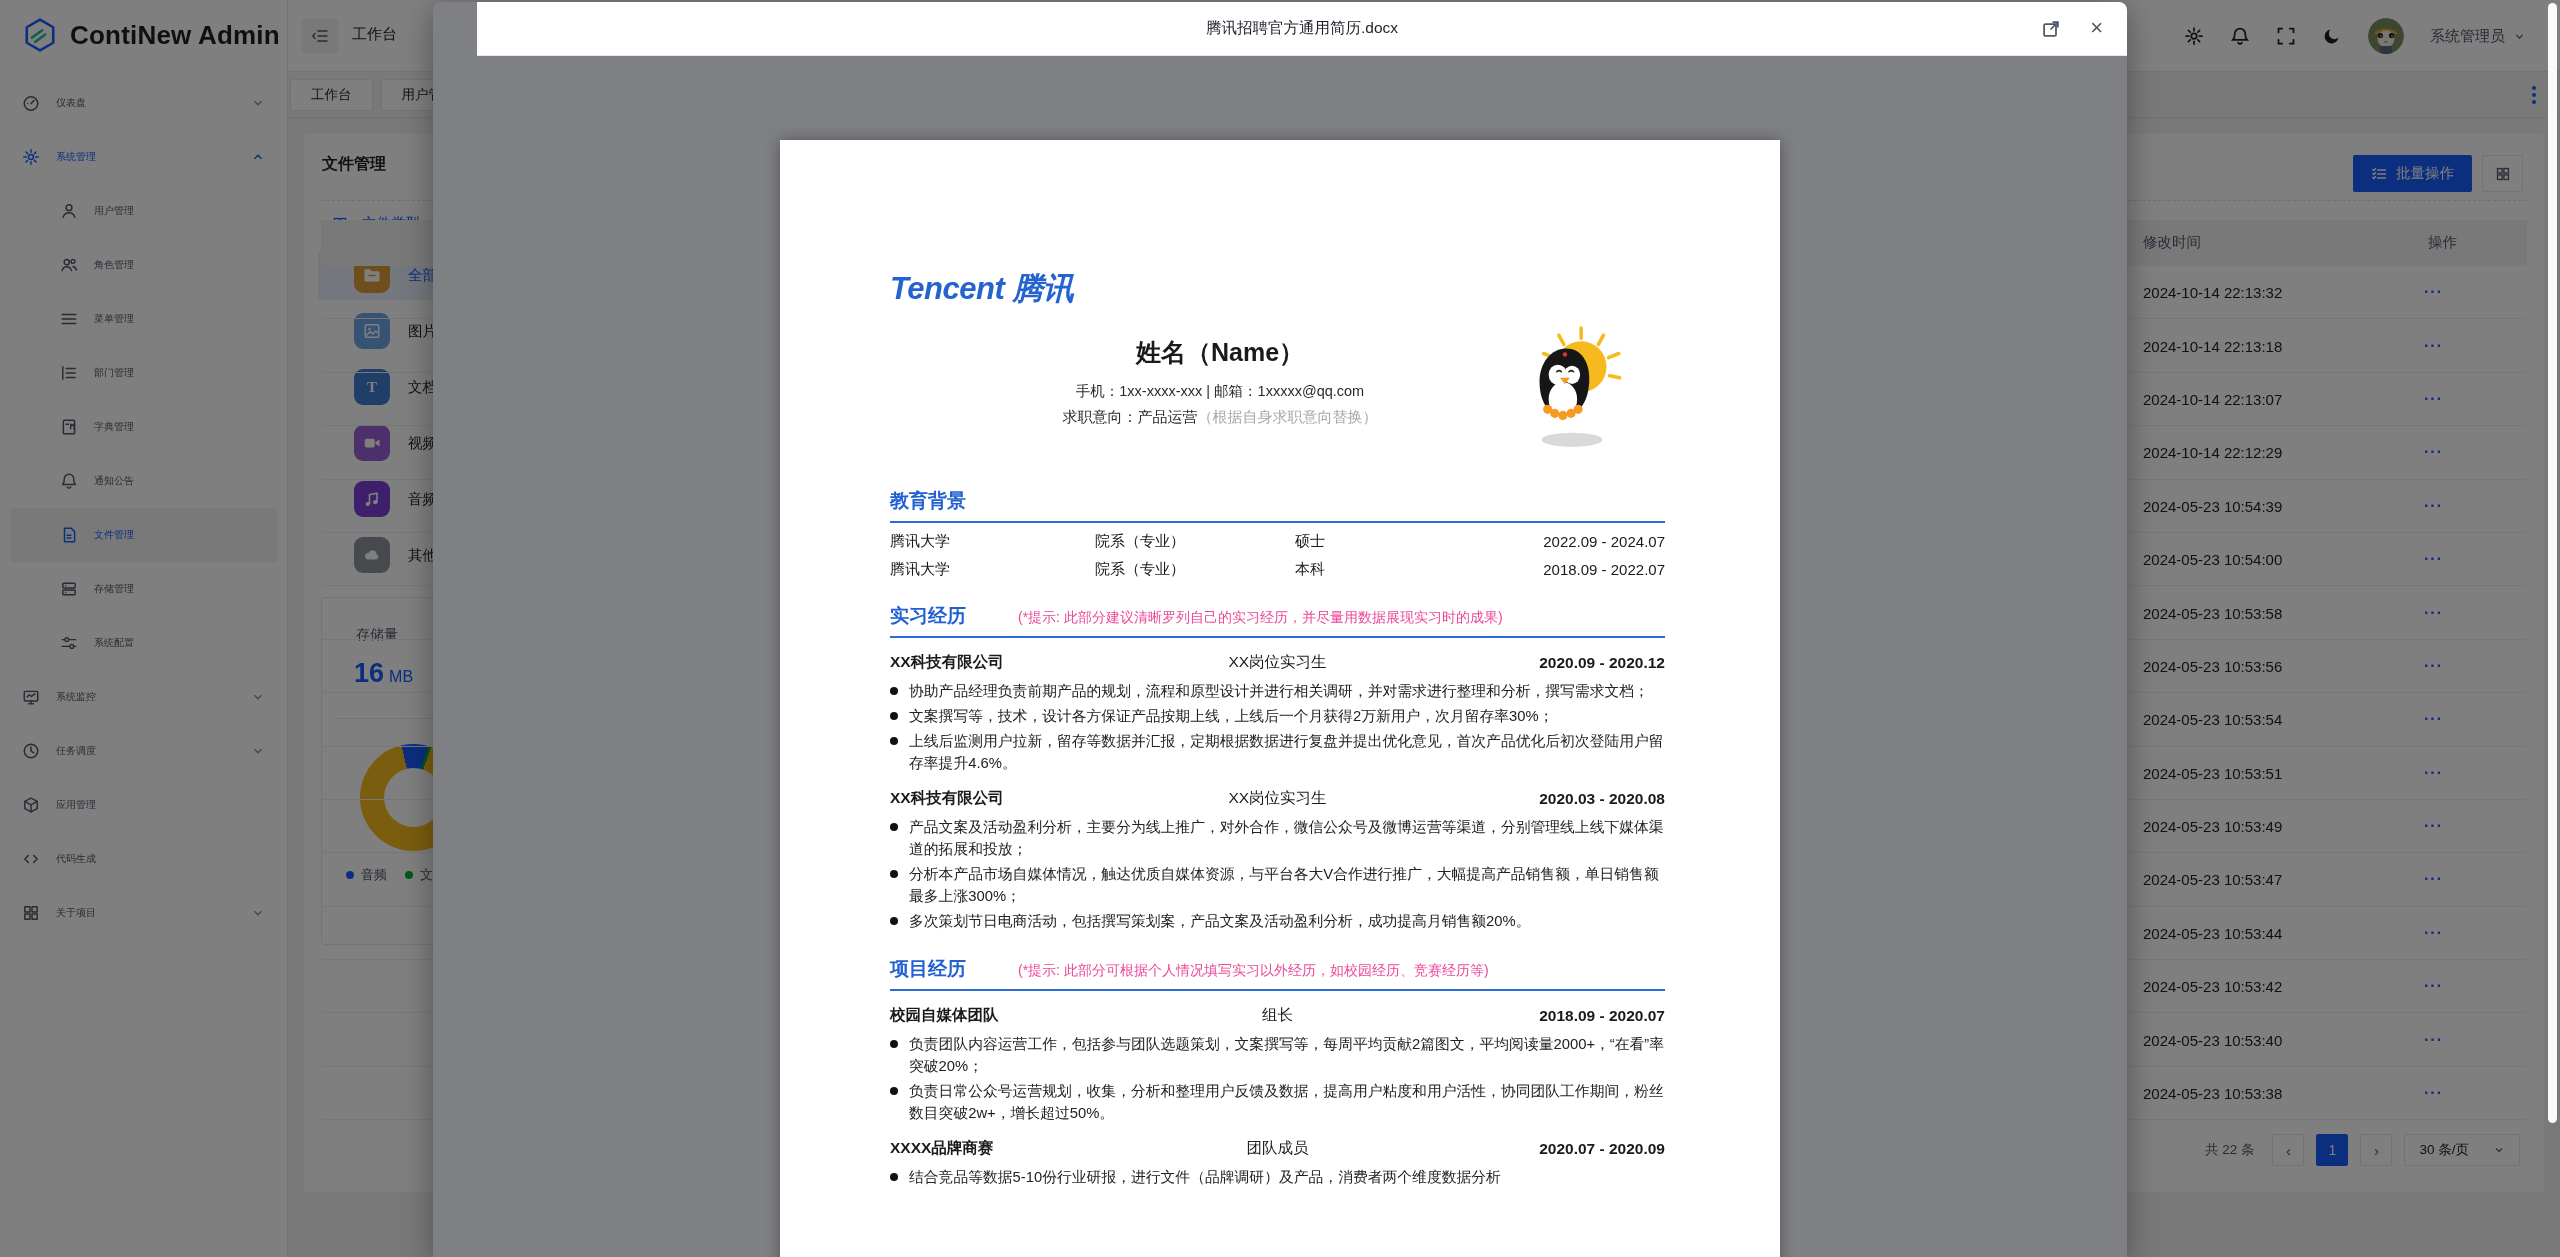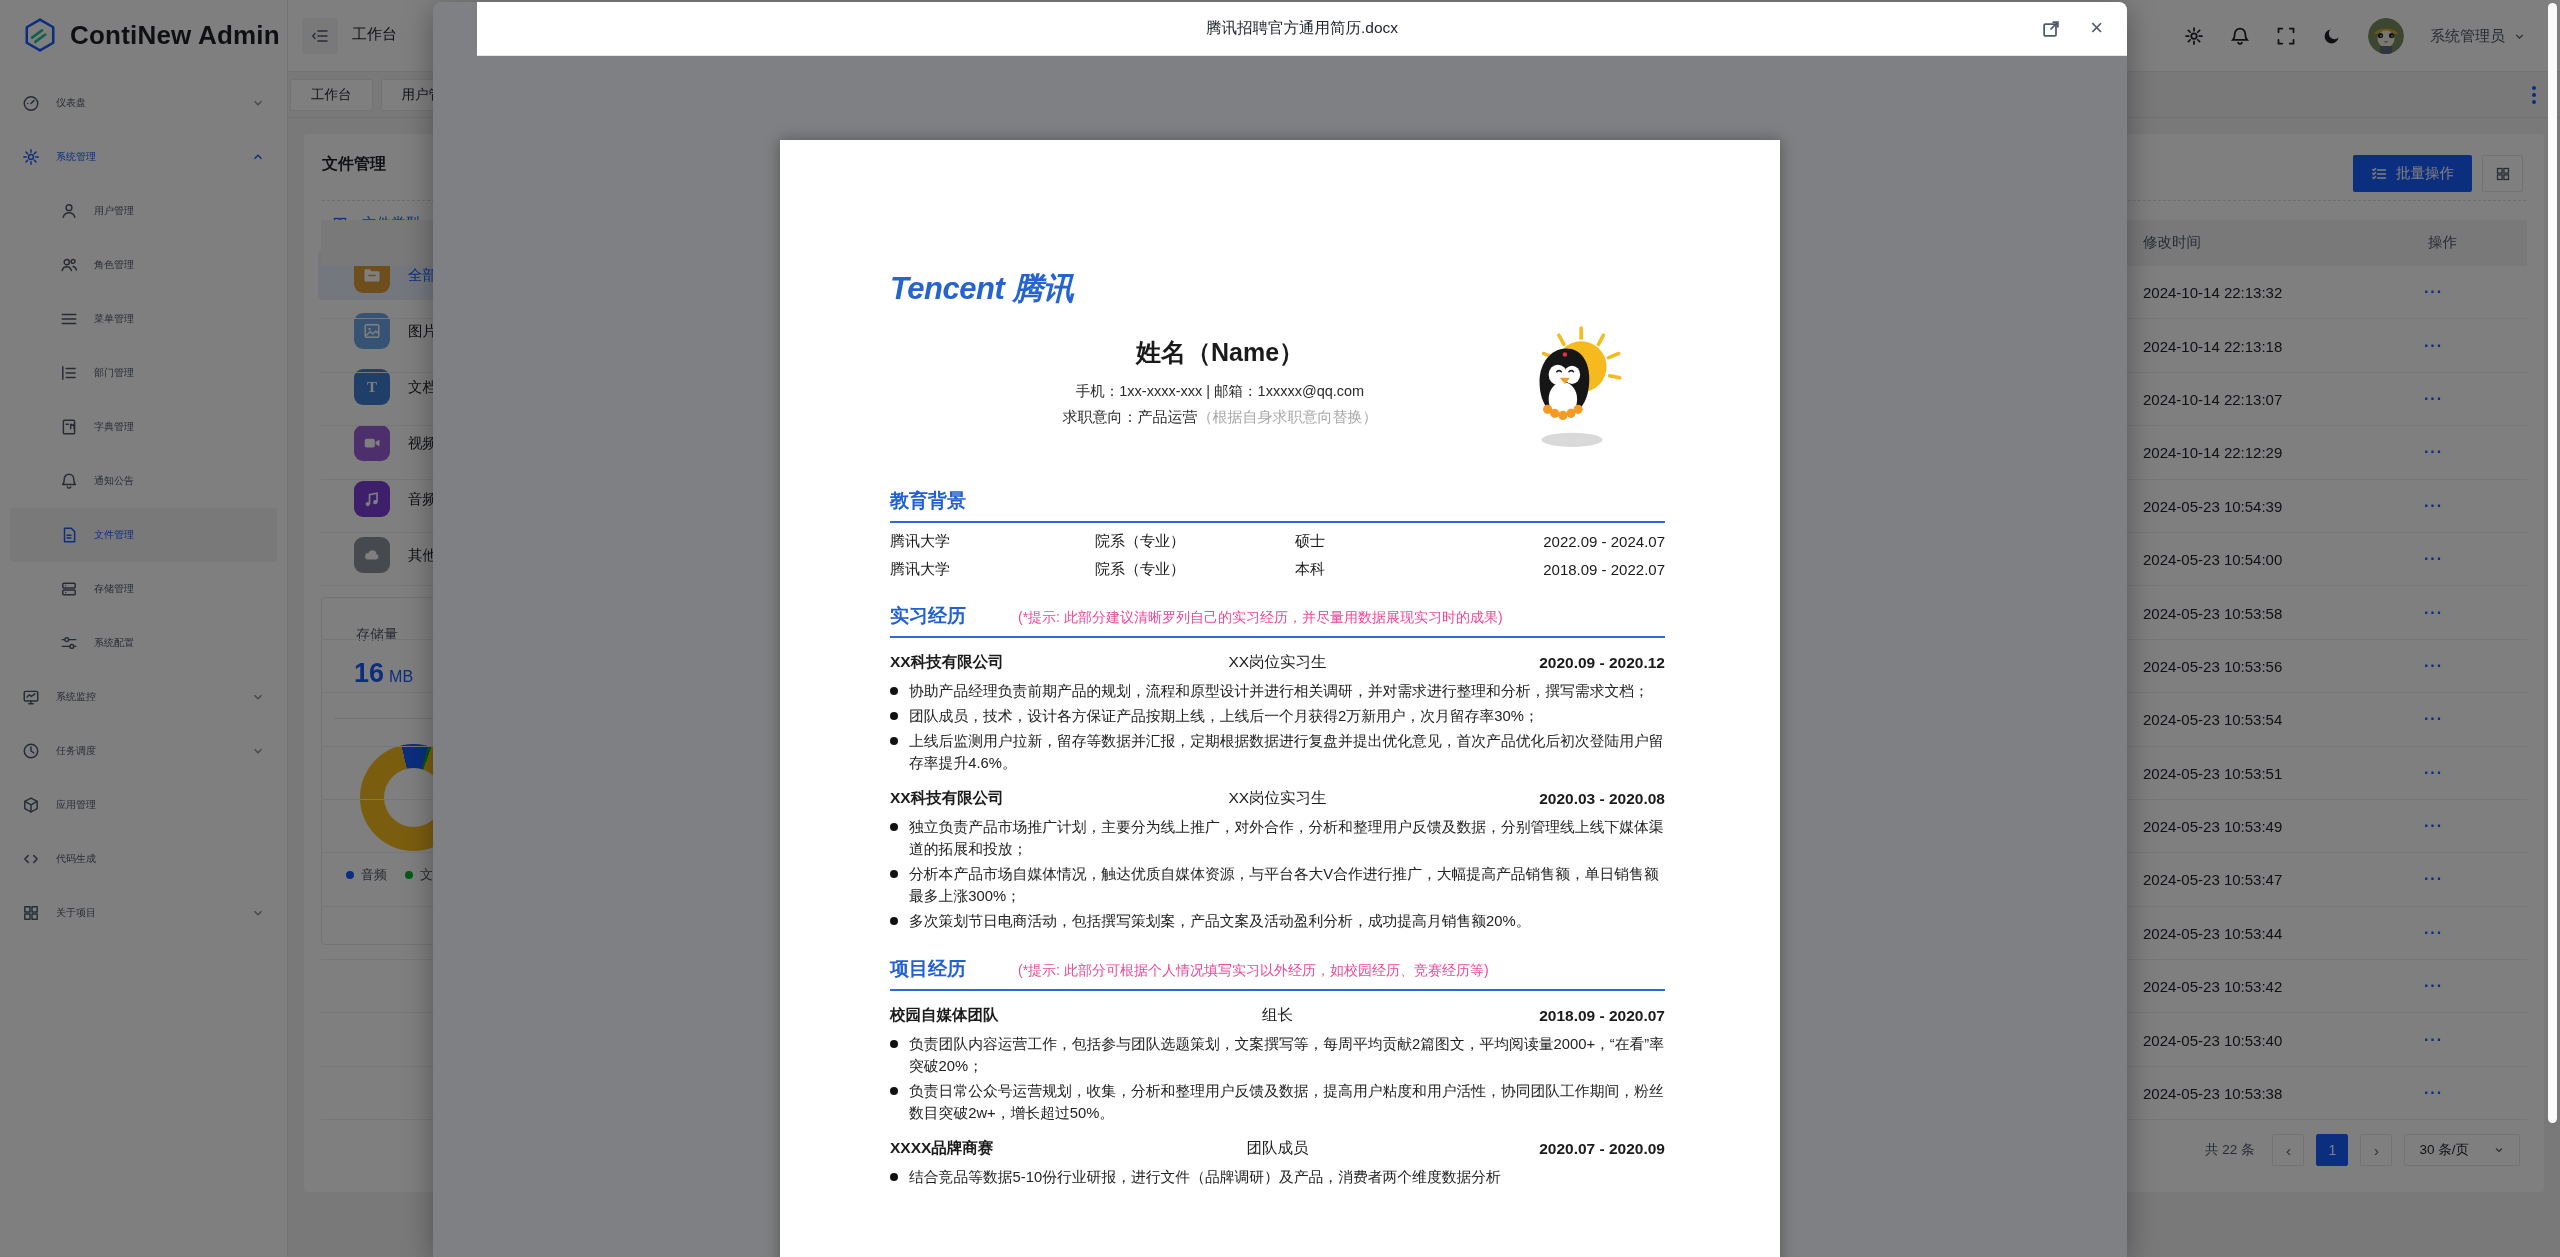--- a/index.html
+++ b/index.html
@@ -606,37 +606,37 @@
         <span class="role">XX岗位实习生</span>
         <span class="period">2020.09 - 2020.12</span>
       </div>
       <ul class="bullets">
         <li>
             <span class="dot"></span>
             <span>协助产品经理负责前期产品的规划，流程和原型设计并进行相关调研，并对需求进行整理和分析，撰写需求文档；</span>
           </li>
         <li>
             <span class="dot"></span>
-            <span>团队成员，技术，设计各方保证产品按期上线，上线后一个月获得2万新用户，次月留存率30%；</span>
+            <span>文案撰写等，技术，设计各方保证产品按期上线，上线后一个月获得2万新用户，次月留存率30%；</span>
           </li>
         <li>
             <span class="dot"></span>
             <span>上线后监测用户拉新，留存等数据并汇报，定期根据数据进行复盘并提出优化意见，首次产品优化后初次登陆用户留存率提升4.6%。</span>
           </li>
       </ul>
 
       <div class="exp-head">
         <span class="org">XX科技有限公司</span>
         <span class="role">XX岗位实习生</span>
         <span class="period">2020.03 - 2020.08</span>
       </div>
       <ul class="bullets">
         <li>
             <span class="dot"></span>
-            <span>独立负责产品市场推广计划，主要分为线上推广，对外合作，分析和整理用户反馈及数据，分别管理线上线下媒体渠道的拓展和投放；</span>
+            <span>产品文案及活动盈利分析，主要分为线上推广，对外合作，微信公众号及微博运营等渠道，分别管理线上线下媒体渠道的拓展和投放；</span>
           </li>
         <li>
             <span class="dot"></span>
             <span>分析本产品市场自媒体情况，触达优质自媒体资源，与平台各大V合作进行推广，大幅提高产品销售额，单日销售额最多上涨300%；</span>
           </li>
         <li>
             <span class="dot"></span>
             <span>多次策划节日电商活动，包括撰写策划案，产品文案及活动盈利分析，成功提高月销售额20%。</span>
           </li>
       </ul>

